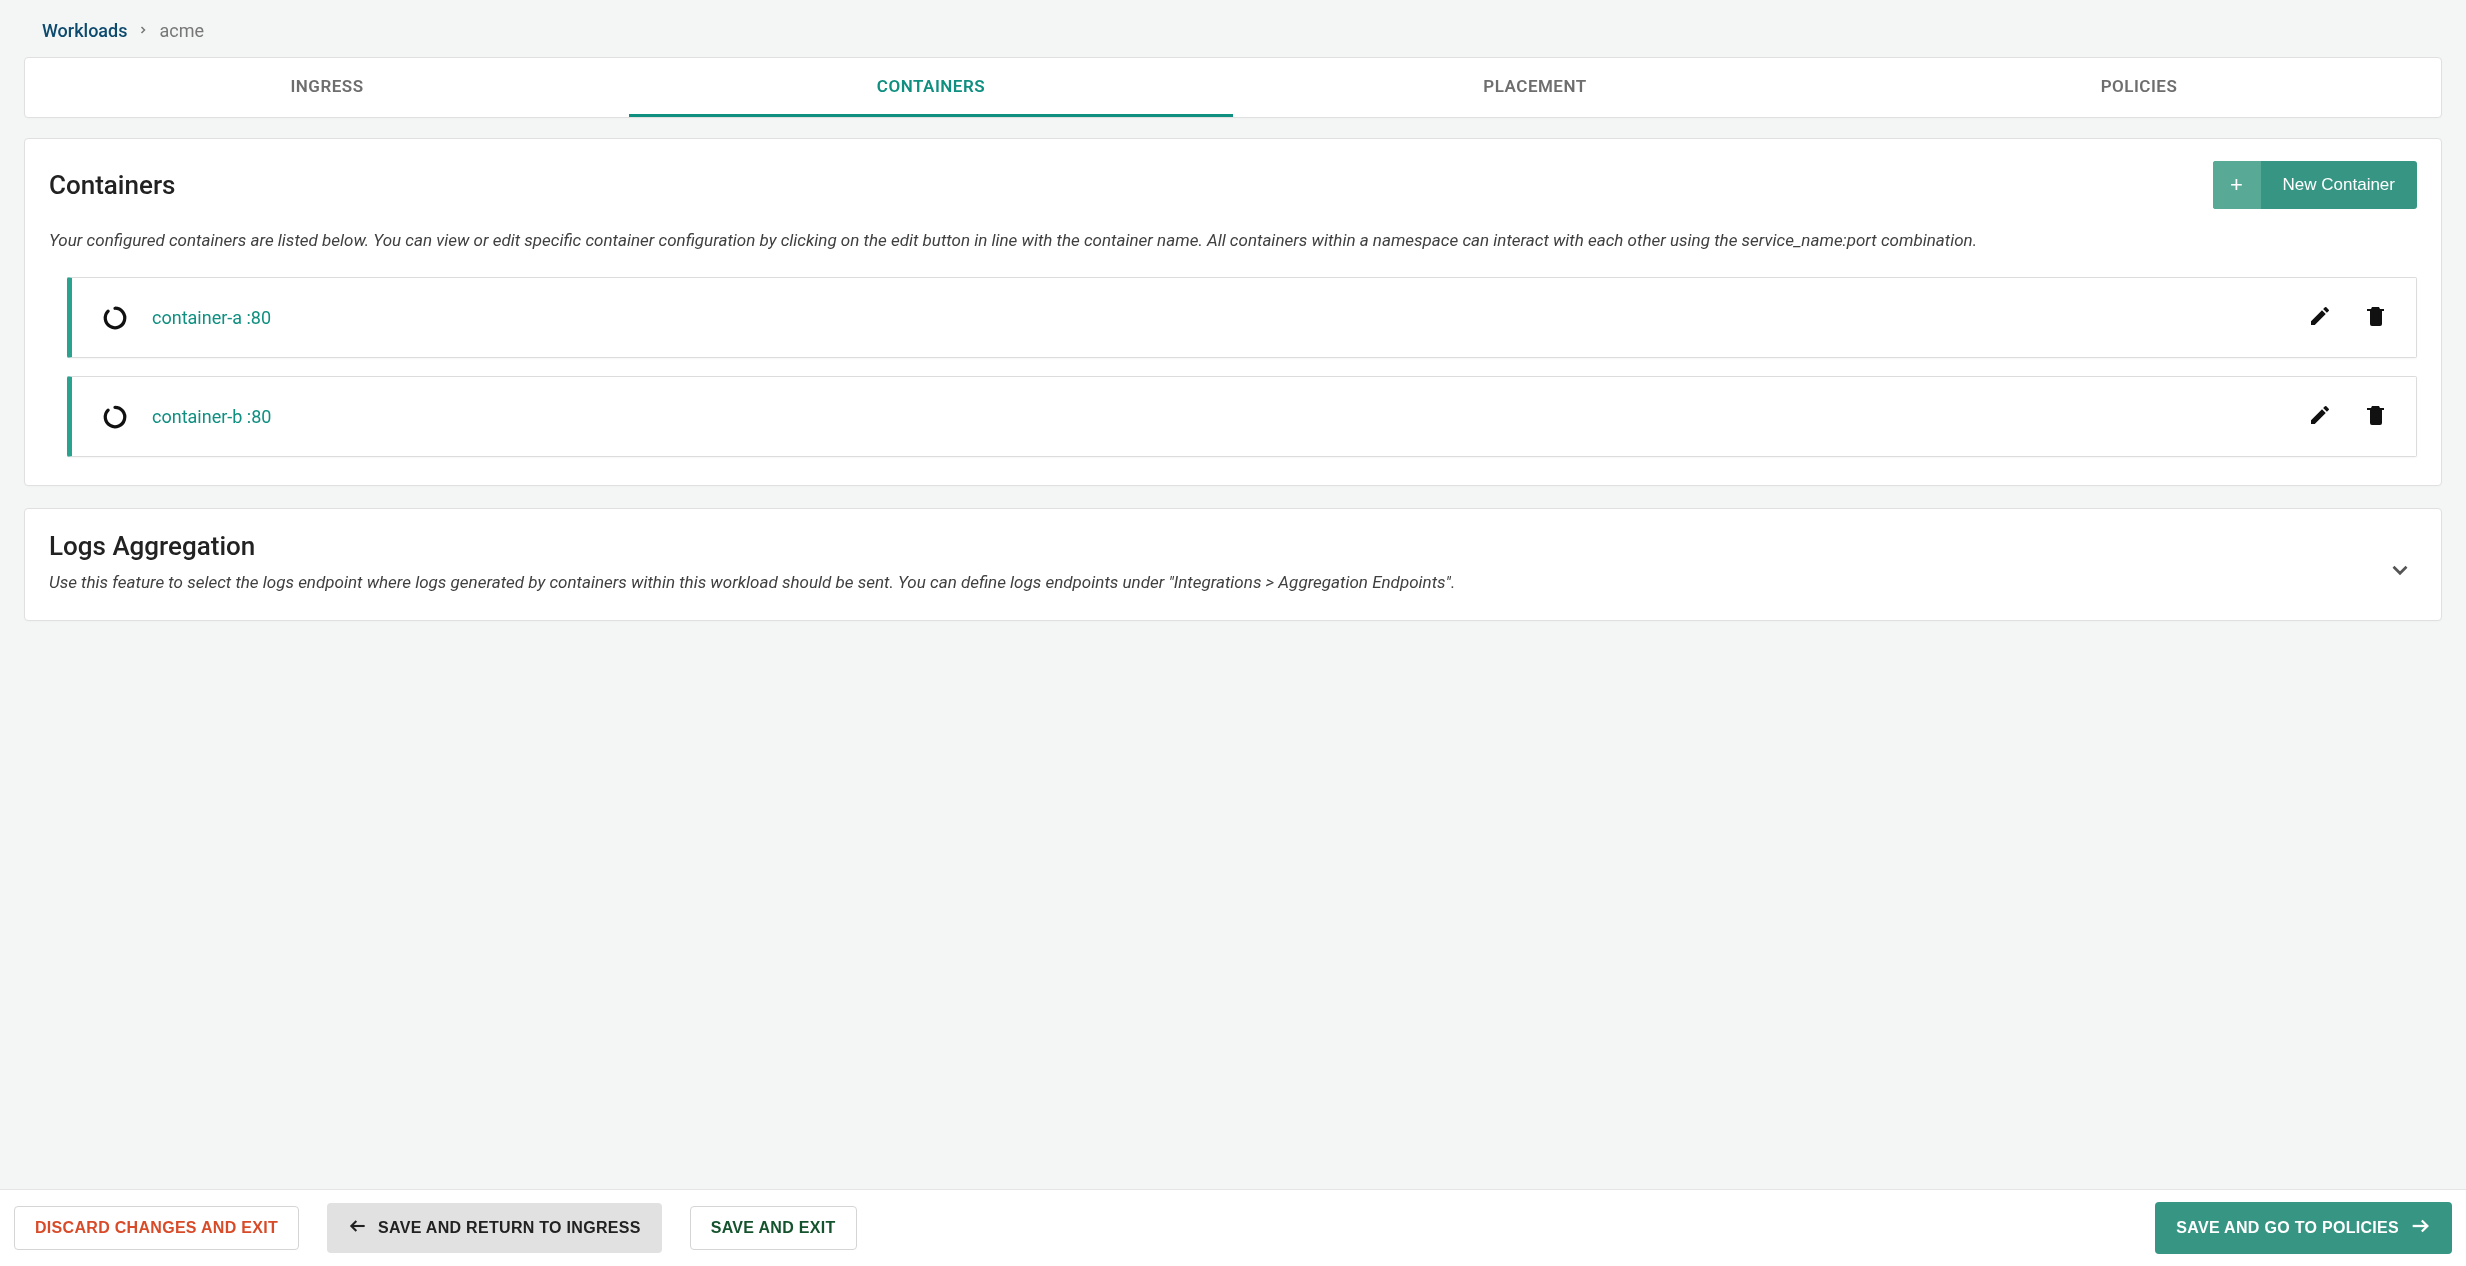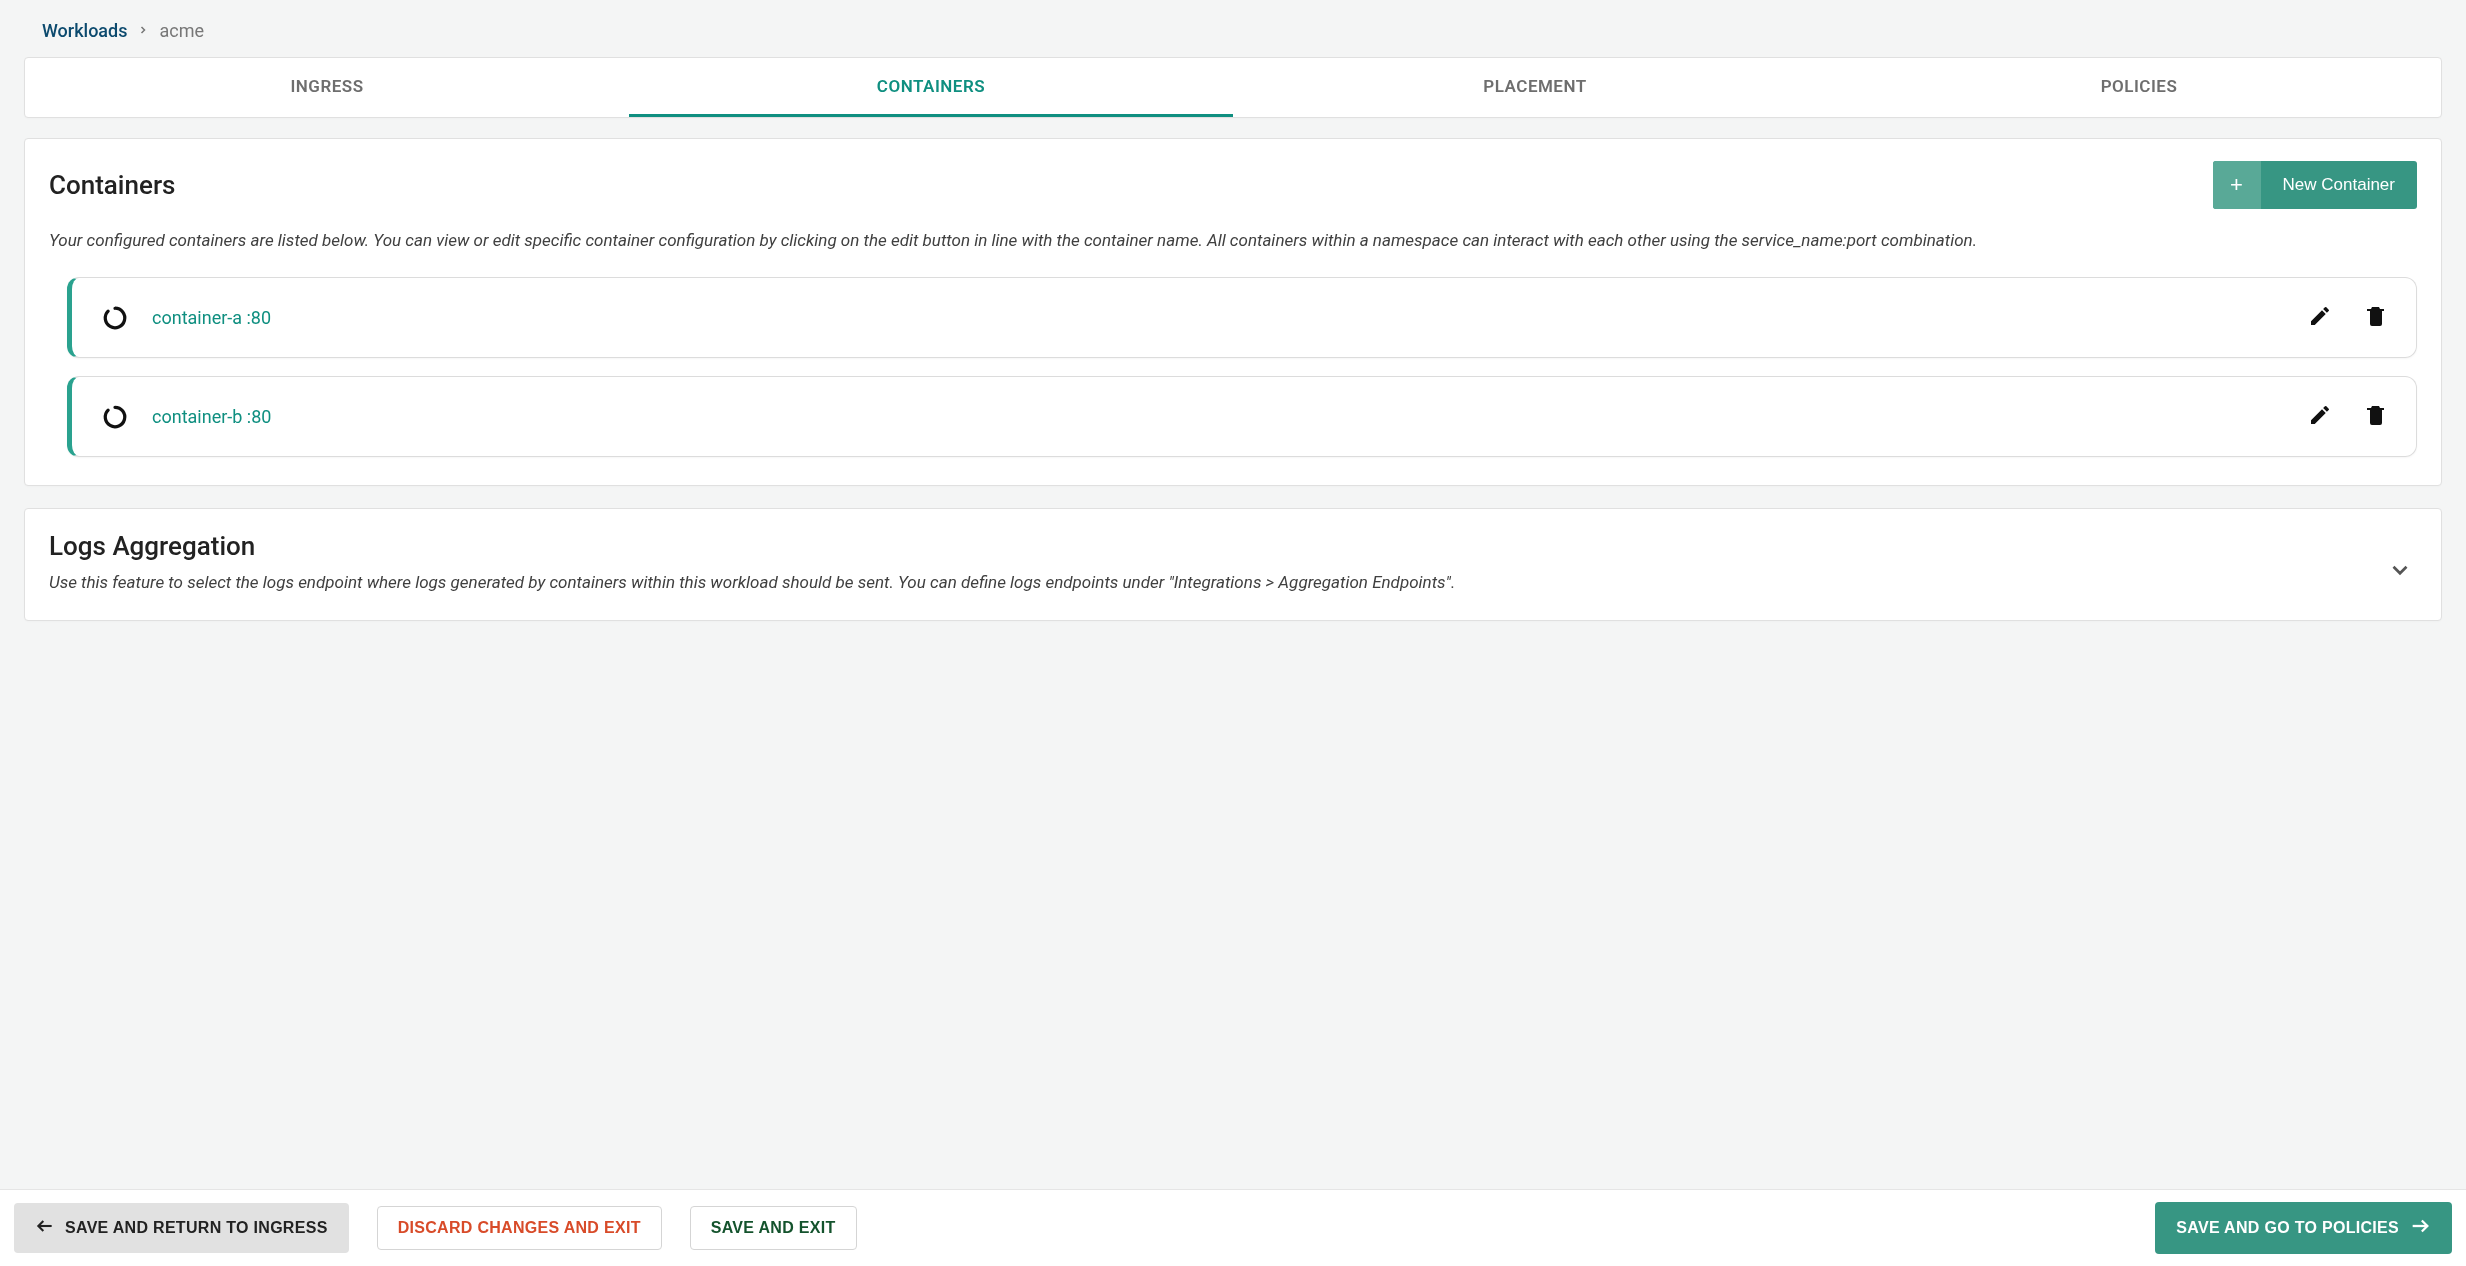--- a/index.html
+++ b/index.html
@@ -99,21 +99,21 @@
     padding: 14px 22px;
     font-weight: 500;
   }
 
   .container-list { display: flex; flex-direction: column; gap: 18px; margin-top: 6px; padding-left: 18px;}
   .container-row {
     display: flex;
     align-items: center;
     border: 1px solid #dcdcdc;
     border-left: 5px solid #2aa28f;
-    border-radius: 12px;
+    border-radius: 2px;
     padding: 22px 24px 22px 30px;
     gap: 24px;
     box-shadow: 0 1px 2px rgba(0,0,0,0.04);
   }
   .container-row .spinner {
     width: 26px; height: 26px;
     flex-shrink: 0;
   }
   .container-row .name {
     color: #0f8f80;
@@ -277,31 +277,31 @@
         <svg viewBox="0 0 24 24" fill="none" stroke="currentColor" stroke-width="2.5">
             <polyline points="6 9 12 15 18 9"></polyline>
           </svg>
       </span>
     </span>
   </div>
 
 </div>
 
 <div class="footer">
+  <button class="btn btn-outline btn-discard">
+    <span>DISCARD CHANGES AND EXIT</span>
+  </button>
   <button class="btn btn-back">
     <span>
       <svg viewBox="0 0 24 24" fill="none" stroke="currentColor" stroke-width="2.5">
           <line x1="20" y1="12" x2="4" y2="12"></line>
           <polyline points="10 18 4 12 10 6"></polyline>
         </svg>
     </span>
     <span>SAVE AND RETURN TO INGRESS</span>
-  </button>
-  <button class="btn btn-outline btn-discard">
-    <span>DISCARD CHANGES AND EXIT</span>
   </button>
   <button class="btn btn-outline btn-save-exit">
     <span>SAVE AND EXIT</span>
   </button>
   <span class="spacer"></span>
   <button class="btn btn-primary">
     <span>SAVE AND GO TO POLICIES</span>
     <span>
       <svg viewBox="0 0 24 24" fill="none" stroke="currentColor" stroke-width="2.5">
           <line x1="4" y1="12" x2="20" y2="12"></line>

